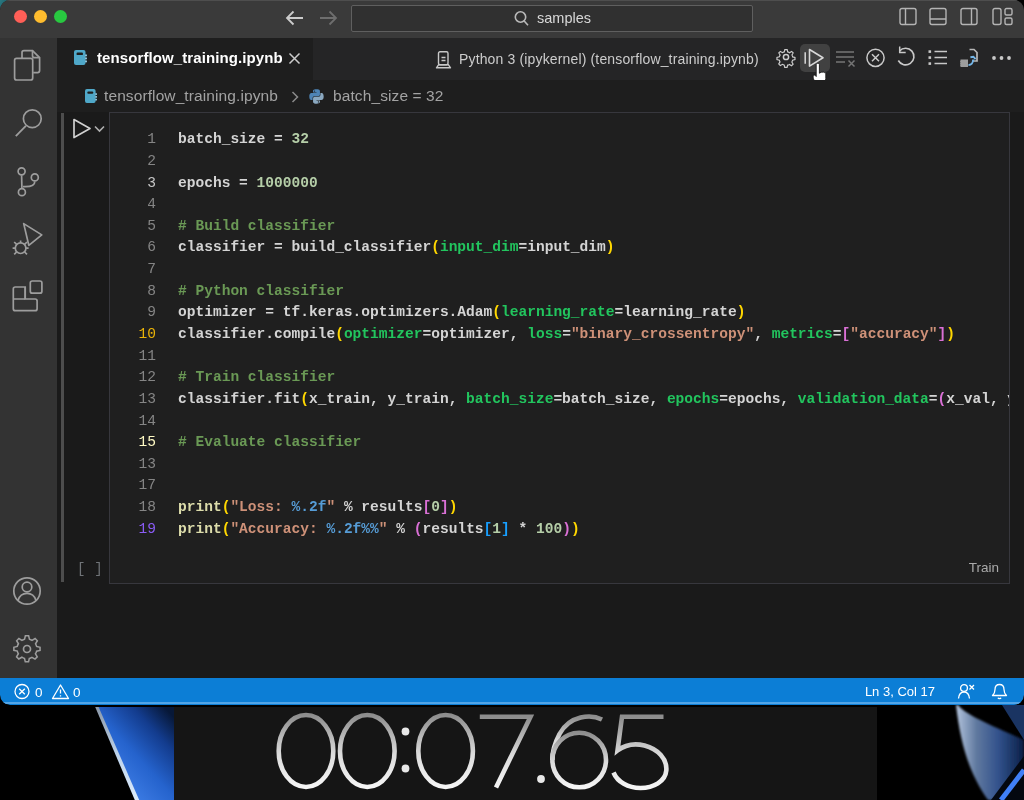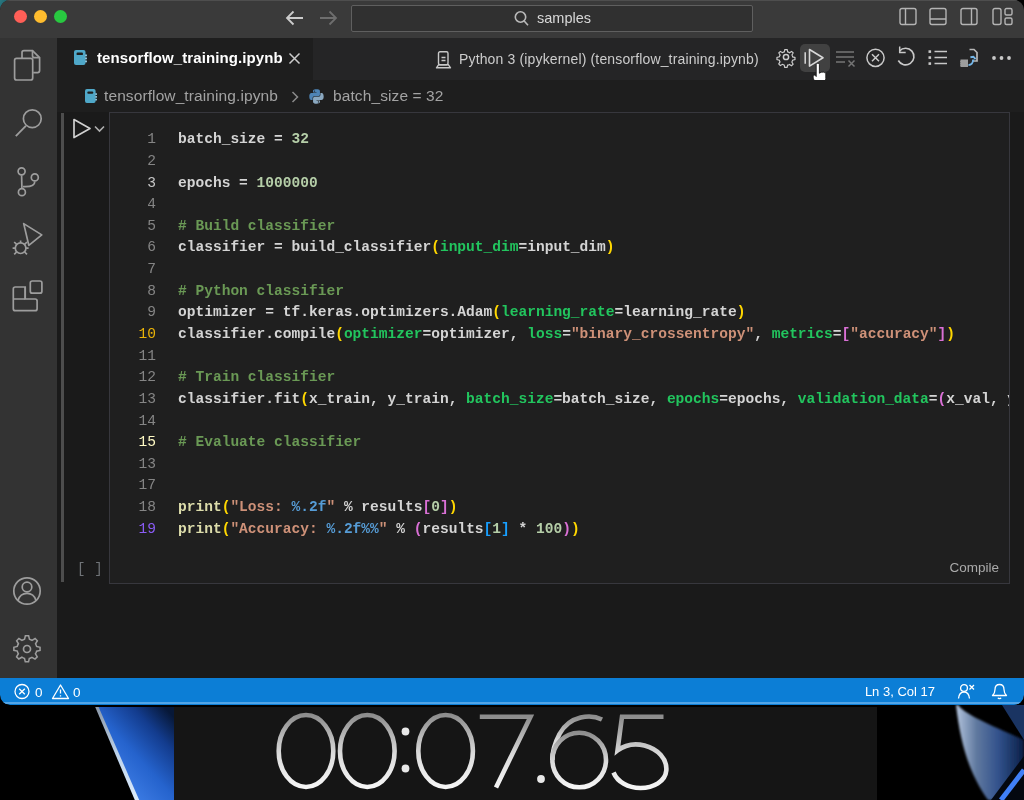--- a/index.html
+++ b/index.html
@@ -330,21 +330,21 @@
     <div class="gut" style="left:10px;top:295.5px;color:#858585">14</div>
     <div class="gut" style="left:10px;top:317.2px;color:#fef9c3">15</div>
     <div class="cl" style="top:317.2px"><i class="c"># Evaluate classifier</i></div>
     <div class="gut" style="left:10px;top:338.8px;color:#858585">13</div>
     <div class="gut" style="left:10px;top:360.4px;color:#858585">17</div>
     <div class="gut" style="left:10px;top:382.1px;color:#858585">18</div>
     <div class="cl" style="top:382.1px"><i class="y">print</i><i class="g">(</i><i class="o">"Loss: </i><i class="fb">%.2f</i><i class="o">"</i> % results<i class="p">[</i><i class="n">0</i><i class="p">]</i><i class="g">)</i></div>
     <div class="gut" style="left:10px;top:403.7px;color:#8b5cf6">19</div>
     <div class="cl" style="top:403.7px"><i class="y">print</i><i class="g">(</i><i class="o">"Accuracy: </i><i class="fb">%.2f%%</i><i class="o">"</i> % <i class="p">(</i>results<i class="bl">[</i><i class="n">1</i><i class="bl">]</i> * <i class="n">100</i><i class="p">)</i><i class="g">)</i></div>
     </div>
-        <div id="pylabel">Compile</div>
+        <div id="pylabel">Train</div>
   </div>
   </div>
 
   <div id="statusbar">
     <div class="abs" style="left:3px;right:3px;bottom:1px;height:2px;background:rgba(100,175,235,0.8);border-radius:0 0 8px 8px"></div>
     <svg class="abs" style="left:14px;top:5px" width="75" height="17" viewBox="0 0 75 17">
       <g stroke="#ffffff" stroke-width="1.3" fill="none">
         <circle cx="8" cy="8.5" r="7"></circle>
         <path d="M 5.2,5.7 L 10.8,11.3 M 10.8,5.7 L 5.2,11.3"></path>
         <path d="M 46.5,2 L 54.5,15.5 L 38.5,15.5 Z" stroke-linejoin="round"></path>

